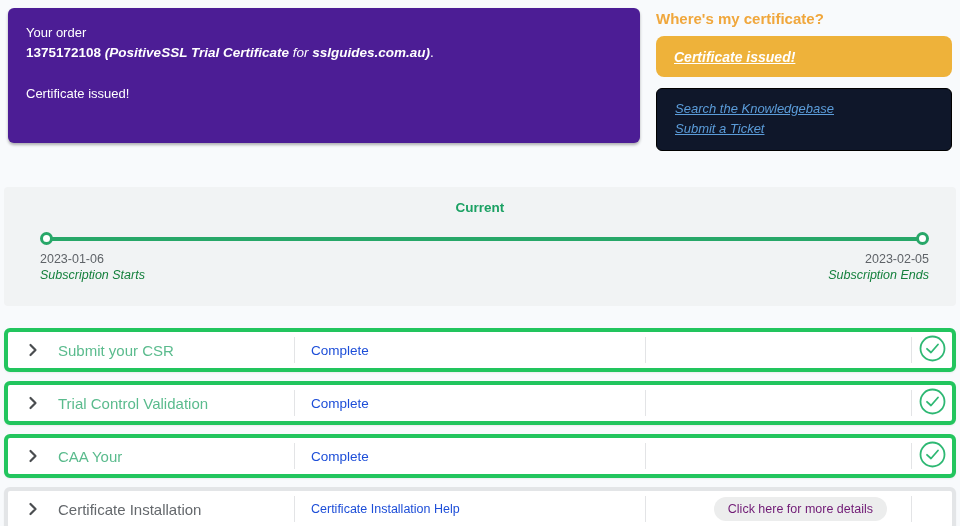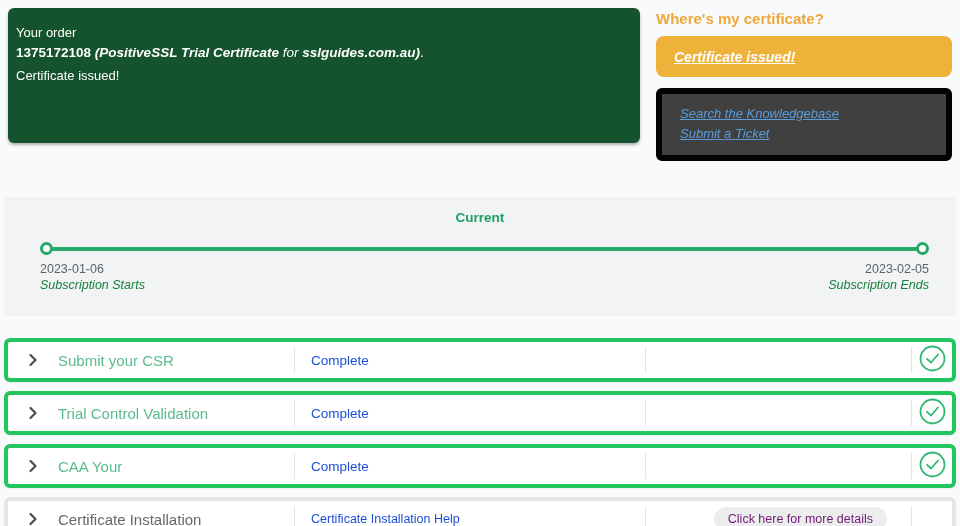--- a/index.html
+++ b/index.html
@@ -6,43 +6,43 @@
   html,body { width:960px; height:526px; overflow:hidden; }
   body {
     font-family:"Liberation Sans","DejaVu Sans",sans-serif;
     background:#f8fafc;
     color:#3c4043;
   }
   
   .top-section { display:flex; padding:8px 8px 0 8px; gap:16px; }
   .order-box {
     width:632px; height:135px; flex:none;
-    background:#14532d; color:#ffffff;
-    border-radius:6px; padding:15px 8px;
+    background:#4c1d95; color:#ffffff;
+    border-radius:6px; padding:15px 18px;
     box-shadow:0 2px 3px rgba(0,0,0,.3);
     font-size:13px; line-height:1.5;
   }
-  .order-line2 { font-size:13.5px; margin-bottom:3px; }
+  .order-line2 { font-size:13.5px; margin-bottom:21px; }
   .order-line2 .b { font-weight:bold; }
   .order-line2 .bi { font-weight:bold; font-style:italic; }
   .order-line2 .i { font-style:italic; }
   .where-col { flex:1; padding-top:2px; }
   .where-heading { color:#f0a73c; font-size:15px; font-weight:bold; margin-bottom:9px; }
   .issued-btn {
     display:block; width:100%; height:41px;
     background:#eeb23a; border:none; border-radius:8px;
     text-align:left; padding:0 18px; cursor:pointer;
   }
   .issued-btn span {
     color:#ffffff; font-size:14px; font-weight:bold; font-style:italic;
     text-decoration:underline;
   }
   .kb-box {
-    margin-top:11px; border:6px solid #000000; border-radius:6px;
-    background:#404040; padding:12px 18px 14px 18px;
+    margin-top:11px; border:1px solid #000000; border-radius:6px;
+    background:#0f172a; padding:12px 18px 14px 18px;
   }
   .kb-link {
     display:block; color:#5b9cd9; font-size:13px; font-style:italic;
     text-decoration:underline; margin-bottom:5px; cursor:pointer; width:max-content;
   }
   .kb-link:last-child { margin-bottom:0; }
   
   .timeline-panel {
     margin:36px 4px 0 4px; height:119px;
     background:#f1f3f4; border-radius:4px; padding-top:13px;

